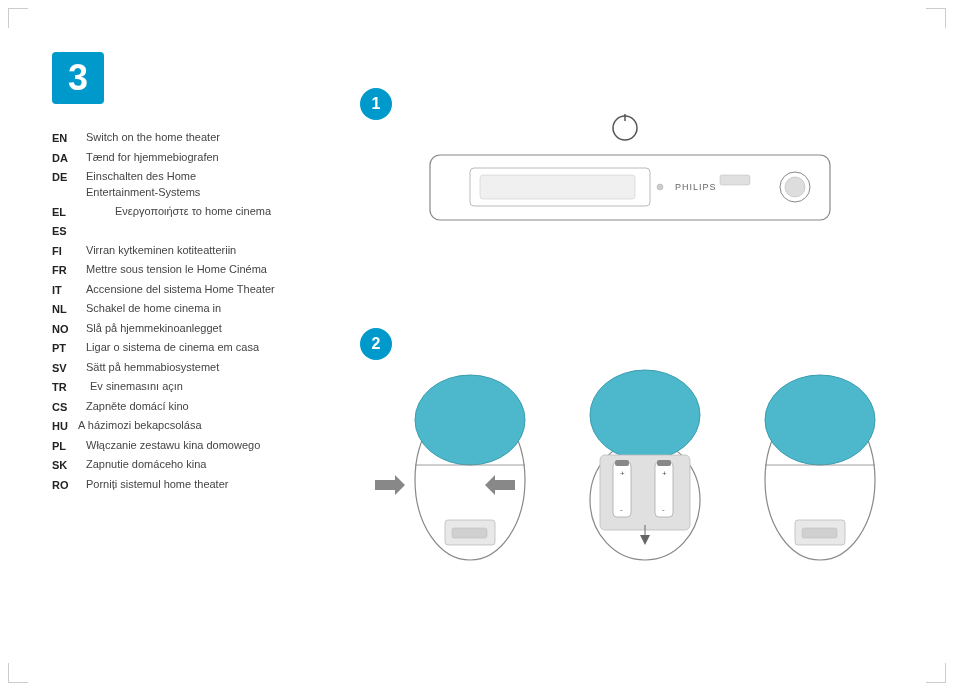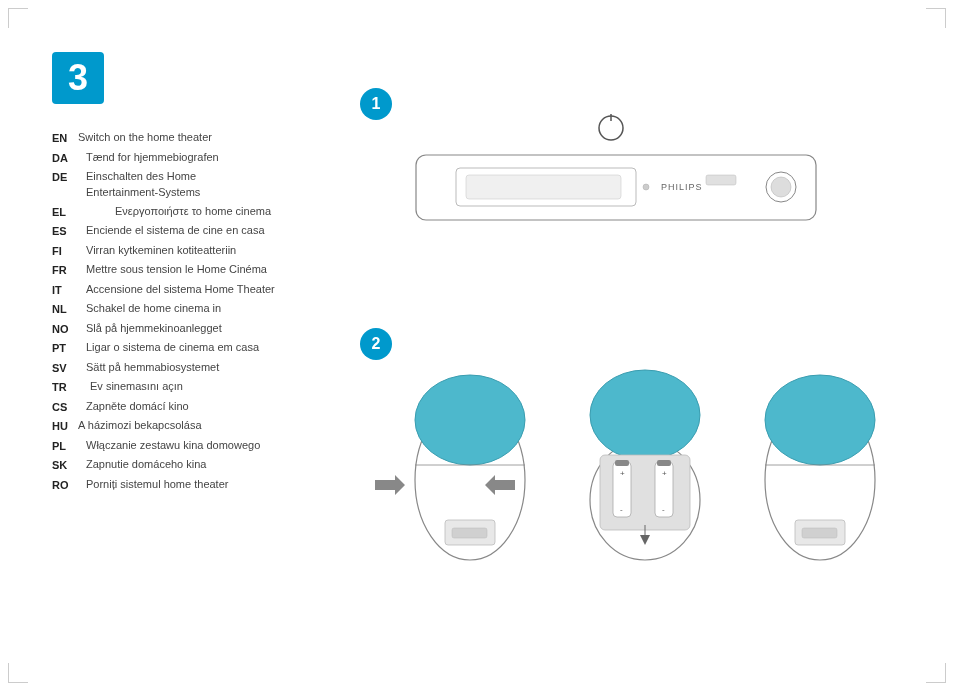--- a/index.html
+++ b/index.html
@@ -106,21 +106,21 @@
 
     .badge-1 {
       top: 8px;
       left: 0px;
     }
 
     
     .ht-unit {
       position: absolute;
       top: 30px;
-      left: 36px;
+      left: 50px;
     }
 
     
     .diagram2-container {
       position: absolute;
       top: 240px;
       left: 0px;
       width: 540px;
       height: 260px;
     }
@@ -139,37 +139,36 @@
 <div class="corner-mark corner-bl"></div>
 <div class="corner-mark corner-br"></div>
 
 <div class="step-badge">
   <span>3</span>
 </div>
 
 <div class="instructions">
 <div class="instruction-row">
       <span class="lang-code">EN</span>
-      <span class="lang-text" style="">Switch on the home theater</span>
+      <span class="lang-text" style="margin-left: 8px;">Switch on the home theater</span>
     </div>
     <div class="instruction-row">
       <span class="lang-code">DA</span>
       <span class="lang-text" style="margin-left: 8px;">Tænd for hjemmebiografen</span>
     </div>
     <div class="instruction-row">
       <span class="lang-code">DE</span>
       <span class="lang-text" style="margin-left: 8px;">Einschalten des Home<br>Entertainment-Systems</span>
     </div>
     <div class="instruction-row">
       <span class="lang-code">EL</span>
       <span class="lang-text" style="margin-left: 8px; padding-left: 29px;">Ενεργοποιήστε το home cinema</span>
     </div>
     <div class="instruction-row">
       <span class="lang-code">ES</span>
-      <span class="lang-text" style="margin-left: 8px;">Enciende el sistema de cine en casa</span>
     </div>
     <div class="instruction-row">
       <span class="lang-code">FI</span>
       <span class="lang-text" style="margin-left: 8px;">Virran kytkeminen kotiteatteriin</span>
     </div>
     <div class="instruction-row">
       <span class="lang-code">FR</span>
       <span class="lang-text" style="margin-left: 8px;">Mettre sous tension le Home Cinéma</span>
     </div>
     <div class="instruction-row">

